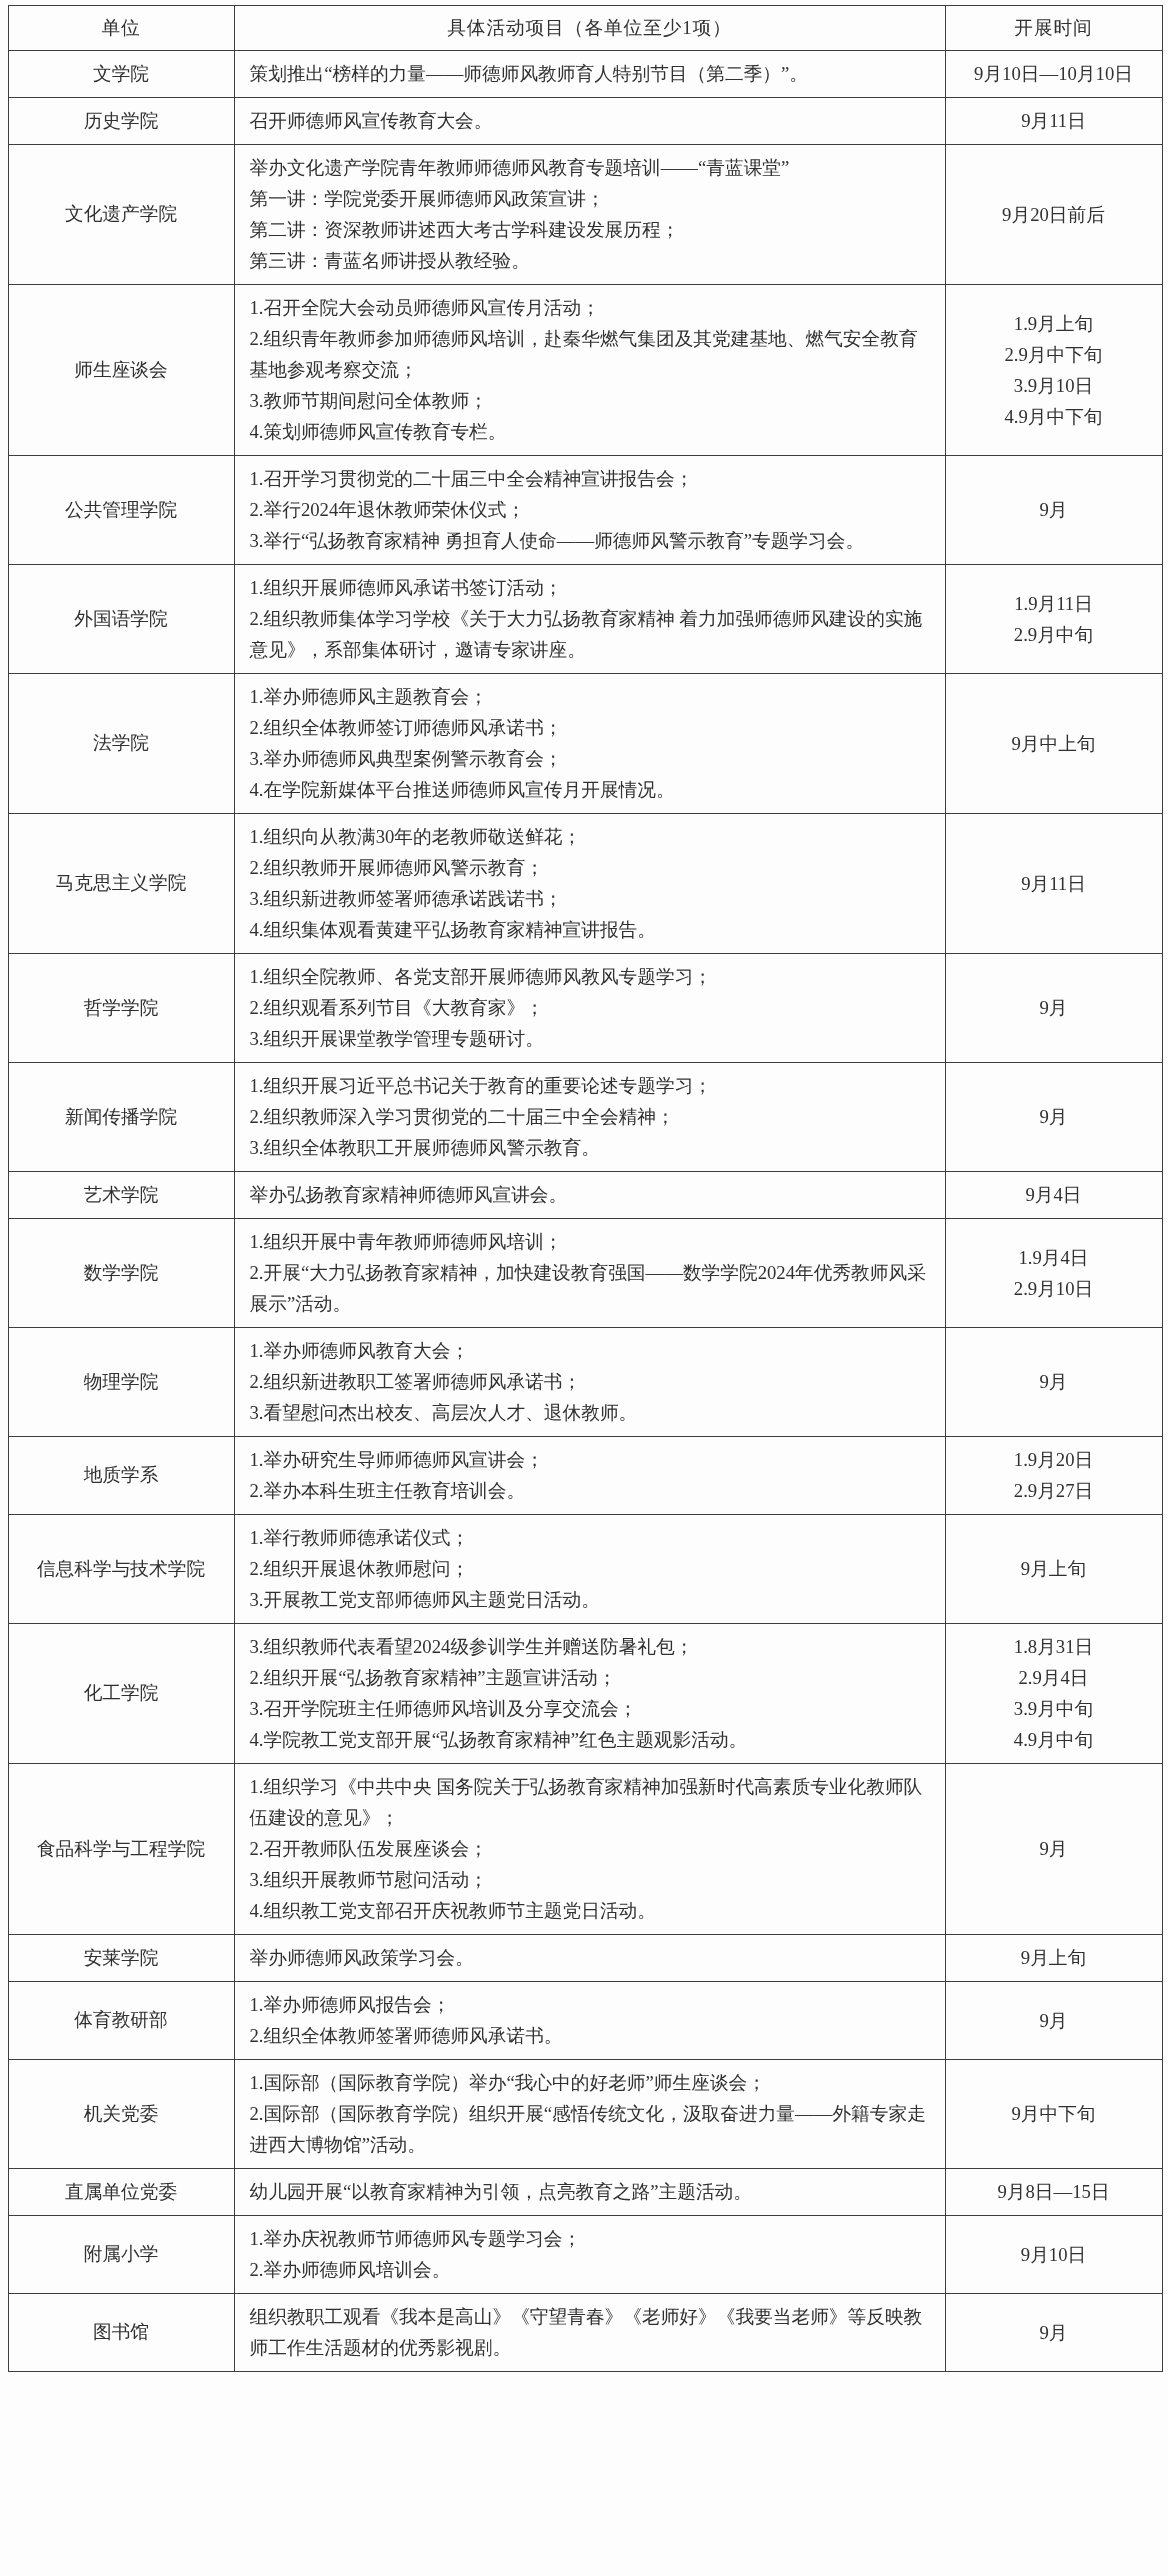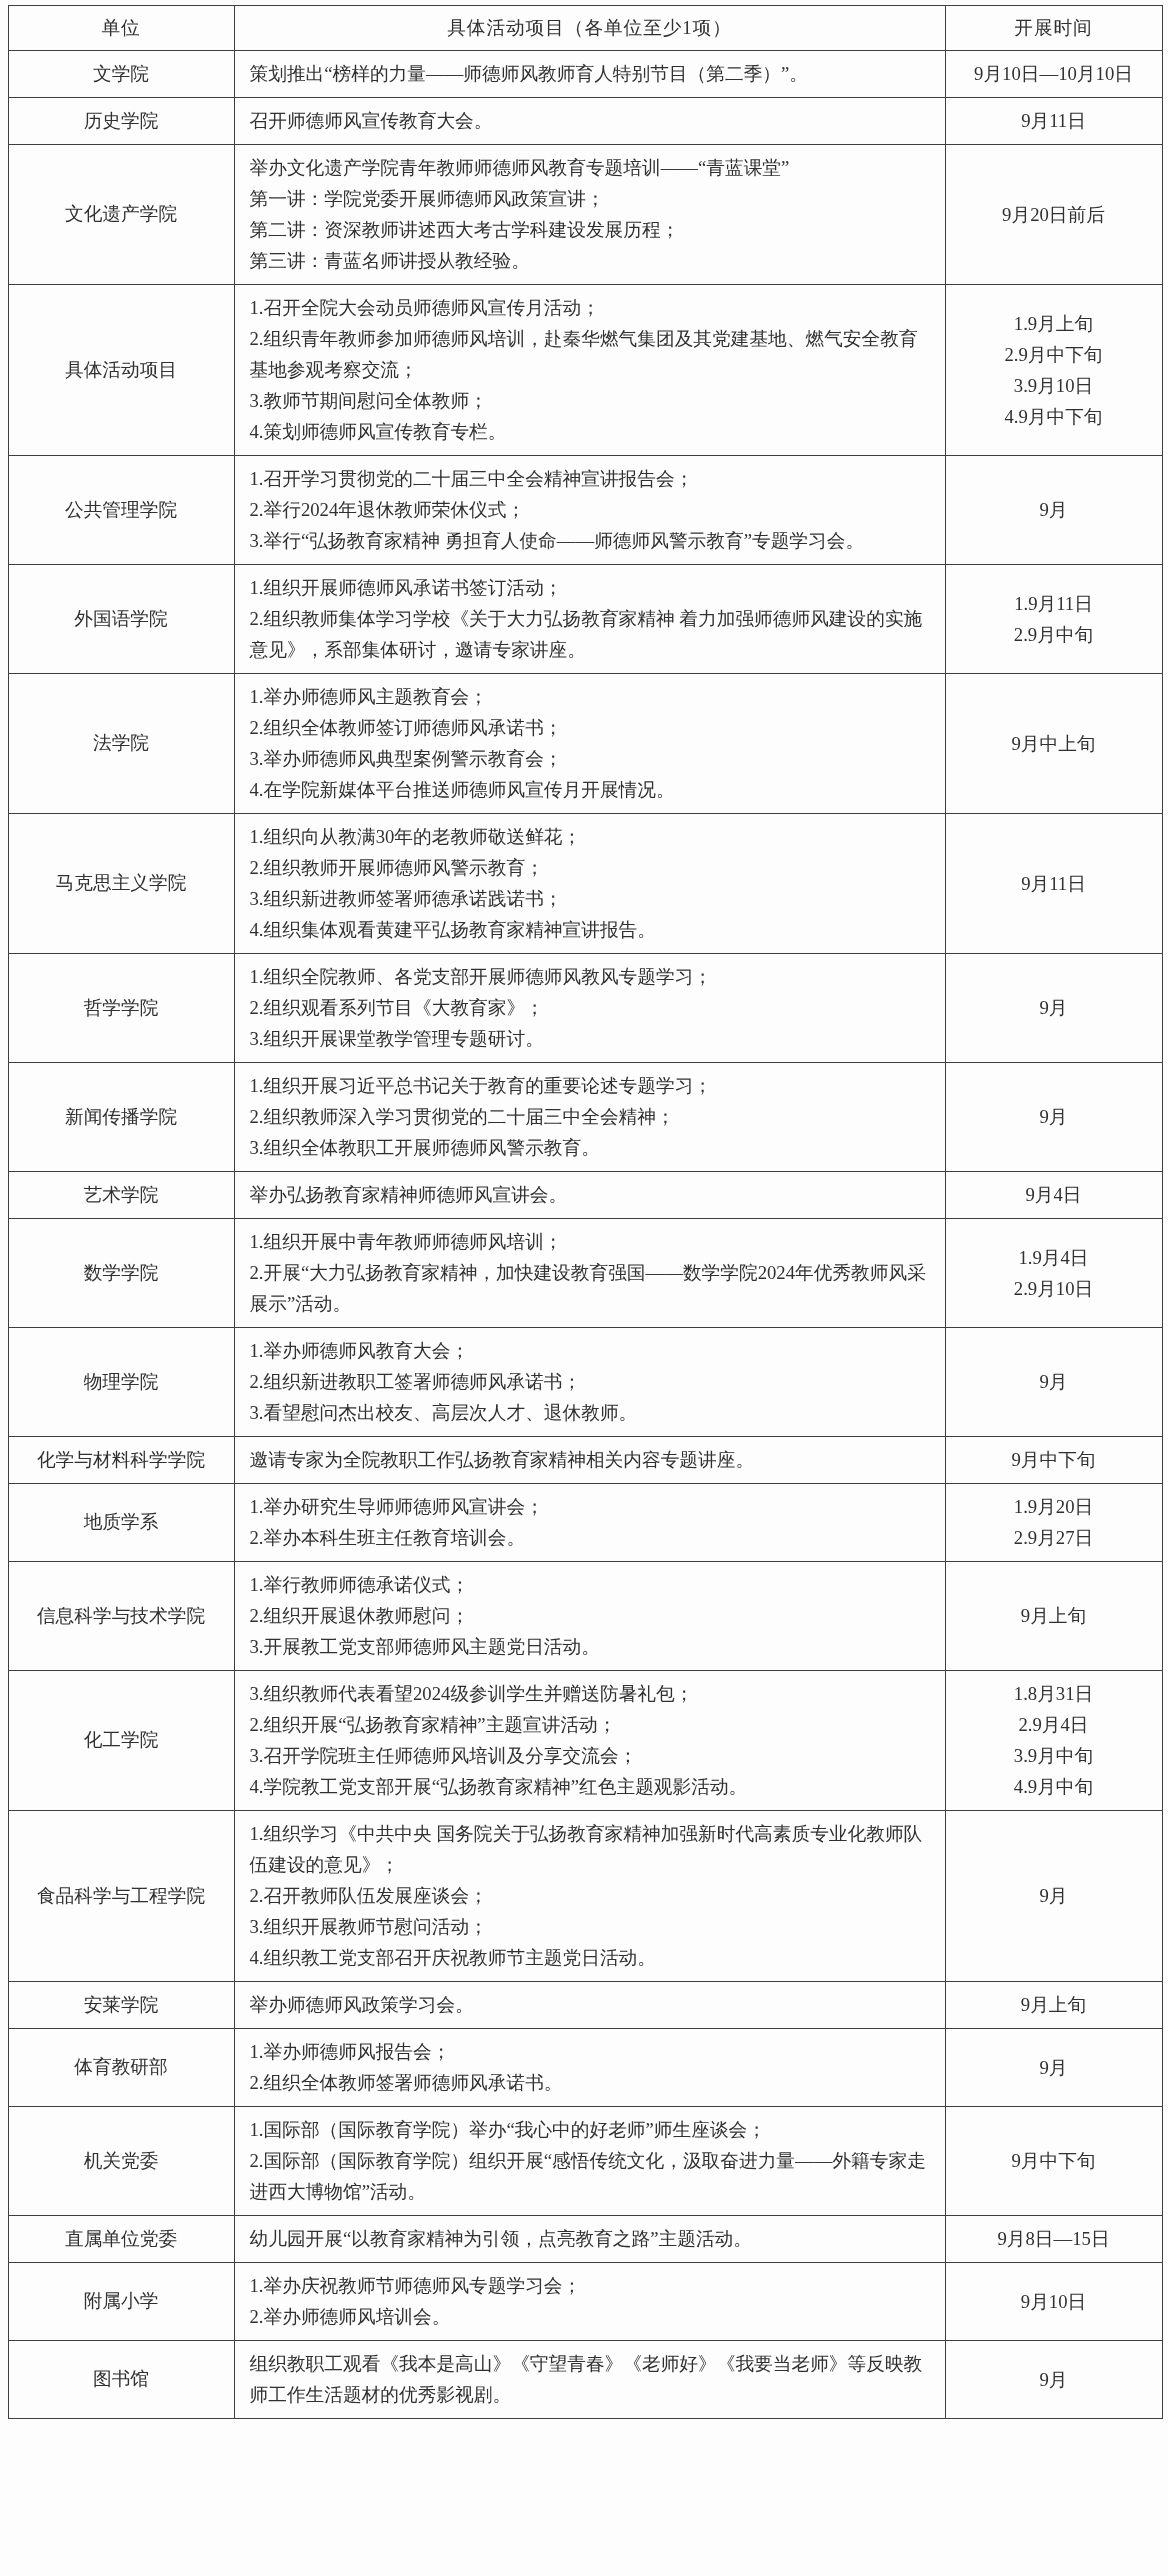--- a/index.html
+++ b/index.html
@@ -101,21 +101,21 @@
             <span class="act-line">举办文化遗产学院青年教师师德师风教育专题培训——“青蓝课堂”</span>
             <span class="act-line">第一讲：学院党委开展师德师风政策宣讲；</span>
             <span class="act-line">第二讲：资深教师讲述西大考古学科建设发展历程；</span>
             <span class="act-line">第三讲：青蓝名师讲授从教经验。</span>
           </td>
           <td class="time-cell">
             <span class="time-line">9月20日前后</span>
           </td>
         </tr>
         <tr>
-          <td class="unit-cell">具体活动项目</td>
+          <td class="unit-cell">师生座谈会</td>
           <td class="acts-cell">
             <span class="act-line">1.召开全院大会动员师德师风宣传月活动；</span>
             <span class="act-line">2.组织青年教师参加师德师风培训，赴秦华燃气集团及其党建基地、燃气安全教育基地参观考察交流；</span>
             <span class="act-line">3.教师节期间慰问全体教师；</span>
             <span class="act-line">4.策划师德师风宣传教育专栏。</span>
           </td>
           <td class="time-cell">
             <span class="time-line">1.9月上旬</span>
             <span class="time-line">2.9月中下旬</span>
             <span class="time-line">3.9月10日</span>
@@ -212,29 +212,20 @@
         </tr>
         <tr>
           <td class="unit-cell">物理学院</td>
           <td class="acts-cell">
             <span class="act-line">1.举办师德师风教育大会；</span>
             <span class="act-line">2.组织新进教职工签署师德师风承诺书；</span>
             <span class="act-line">3.看望慰问杰出校友、高层次人才、退休教师。</span>
           </td>
           <td class="time-cell">
             <span class="time-line">9月</span>
-          </td>
-        </tr>
-        <tr>
-          <td class="unit-cell">化学与材料科学学院</td>
-          <td class="acts-cell">
-            <span class="act-line">邀请专家为全院教职工作弘扬教育家精神相关内容专题讲座。</span>
-          </td>
-          <td class="time-cell">
-            <span class="time-line">9月中下旬</span>
           </td>
         </tr>
         <tr>
           <td class="unit-cell">地质学系</td>
           <td class="acts-cell">
             <span class="act-line">1.举办研究生导师师德师风宣讲会；</span>
             <span class="act-line">2.举办本科生班主任教育培训会。</span>
           </td>
           <td class="time-cell">
             <span class="time-line">1.9月20日</span>

